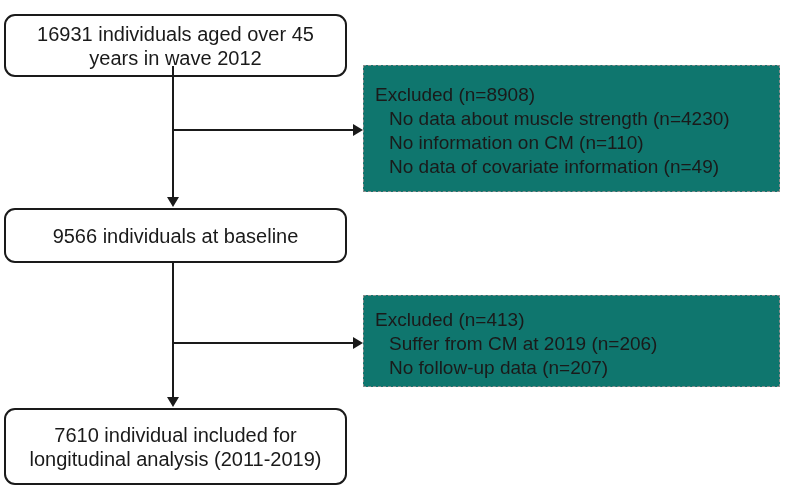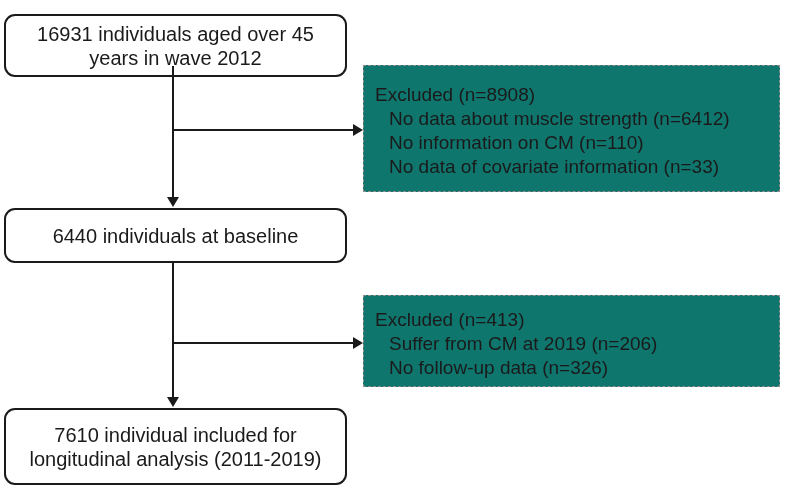--- a/index.html
+++ b/index.html
@@ -77,39 +77,39 @@
   </div>
 
   <div class="line" style="left:172px; top:66px; width:2px; height:134px;"></div>
   <div class="arrow-down" style="left:167px; top:197px;"></div>
 
   <div class="line" style="left:173px; top:129px; width:180px; height:2px;"></div>
   <div class="arrow-right" style="left:353px; top:124px;"></div>
 
   <div class="dashed-box" style="left:363px; top:65px; width:417px; height:127px; padding:17px 0 0 11px;">
     <div class="excl-heading">Excluded (n=8908)</div>
-    <div class="excl-item">No data about muscle strength (n=6412)</div>
+    <div class="excl-item">No data about muscle strength (n=4230)</div>
     <div class="excl-item">No information on CM (n=110)</div>
-    <div class="excl-item">No data of covariate information (n=33)</div>
+    <div class="excl-item">No data of covariate information (n=49)</div>
   </div>
 
   <div class="solid-box" style="left:4px; top:208px; width:343px; height:55px;">
-    <div>6440 individuals at baseline</div>
+    <div>9566 individuals at baseline</div>
   </div>
 
   <div class="line" style="left:172px; top:261px; width:2px; height:137px;"></div>
   <div class="arrow-down" style="left:167px; top:397px;"></div>
 
   <div class="line" style="left:173px; top:342px; width:180px; height:2px;"></div>
   <div class="arrow-right" style="left:353px; top:337px;"></div>
 
   <div class="dashed-box" style="left:363px; top:295px; width:417px; height:92px; padding:12px 0 0 11px;">
     <div class="excl-heading">Excluded (n=413)</div>
     <div class="excl-item">Suffer from CM at 2019 (n=206)</div>
-    <div class="excl-item">No follow-up data (n=326)</div>
+    <div class="excl-item">No follow-up data (n=207)</div>
   </div>
 
   <div class="solid-box" style="left:4px; top:408px; width:343px; height:77px;">
     <div>7610 individual included for</div>
     <div>longitudinal analysis (2011-2019)</div>
   </div>
 
 </div>
 
 </body></html>

